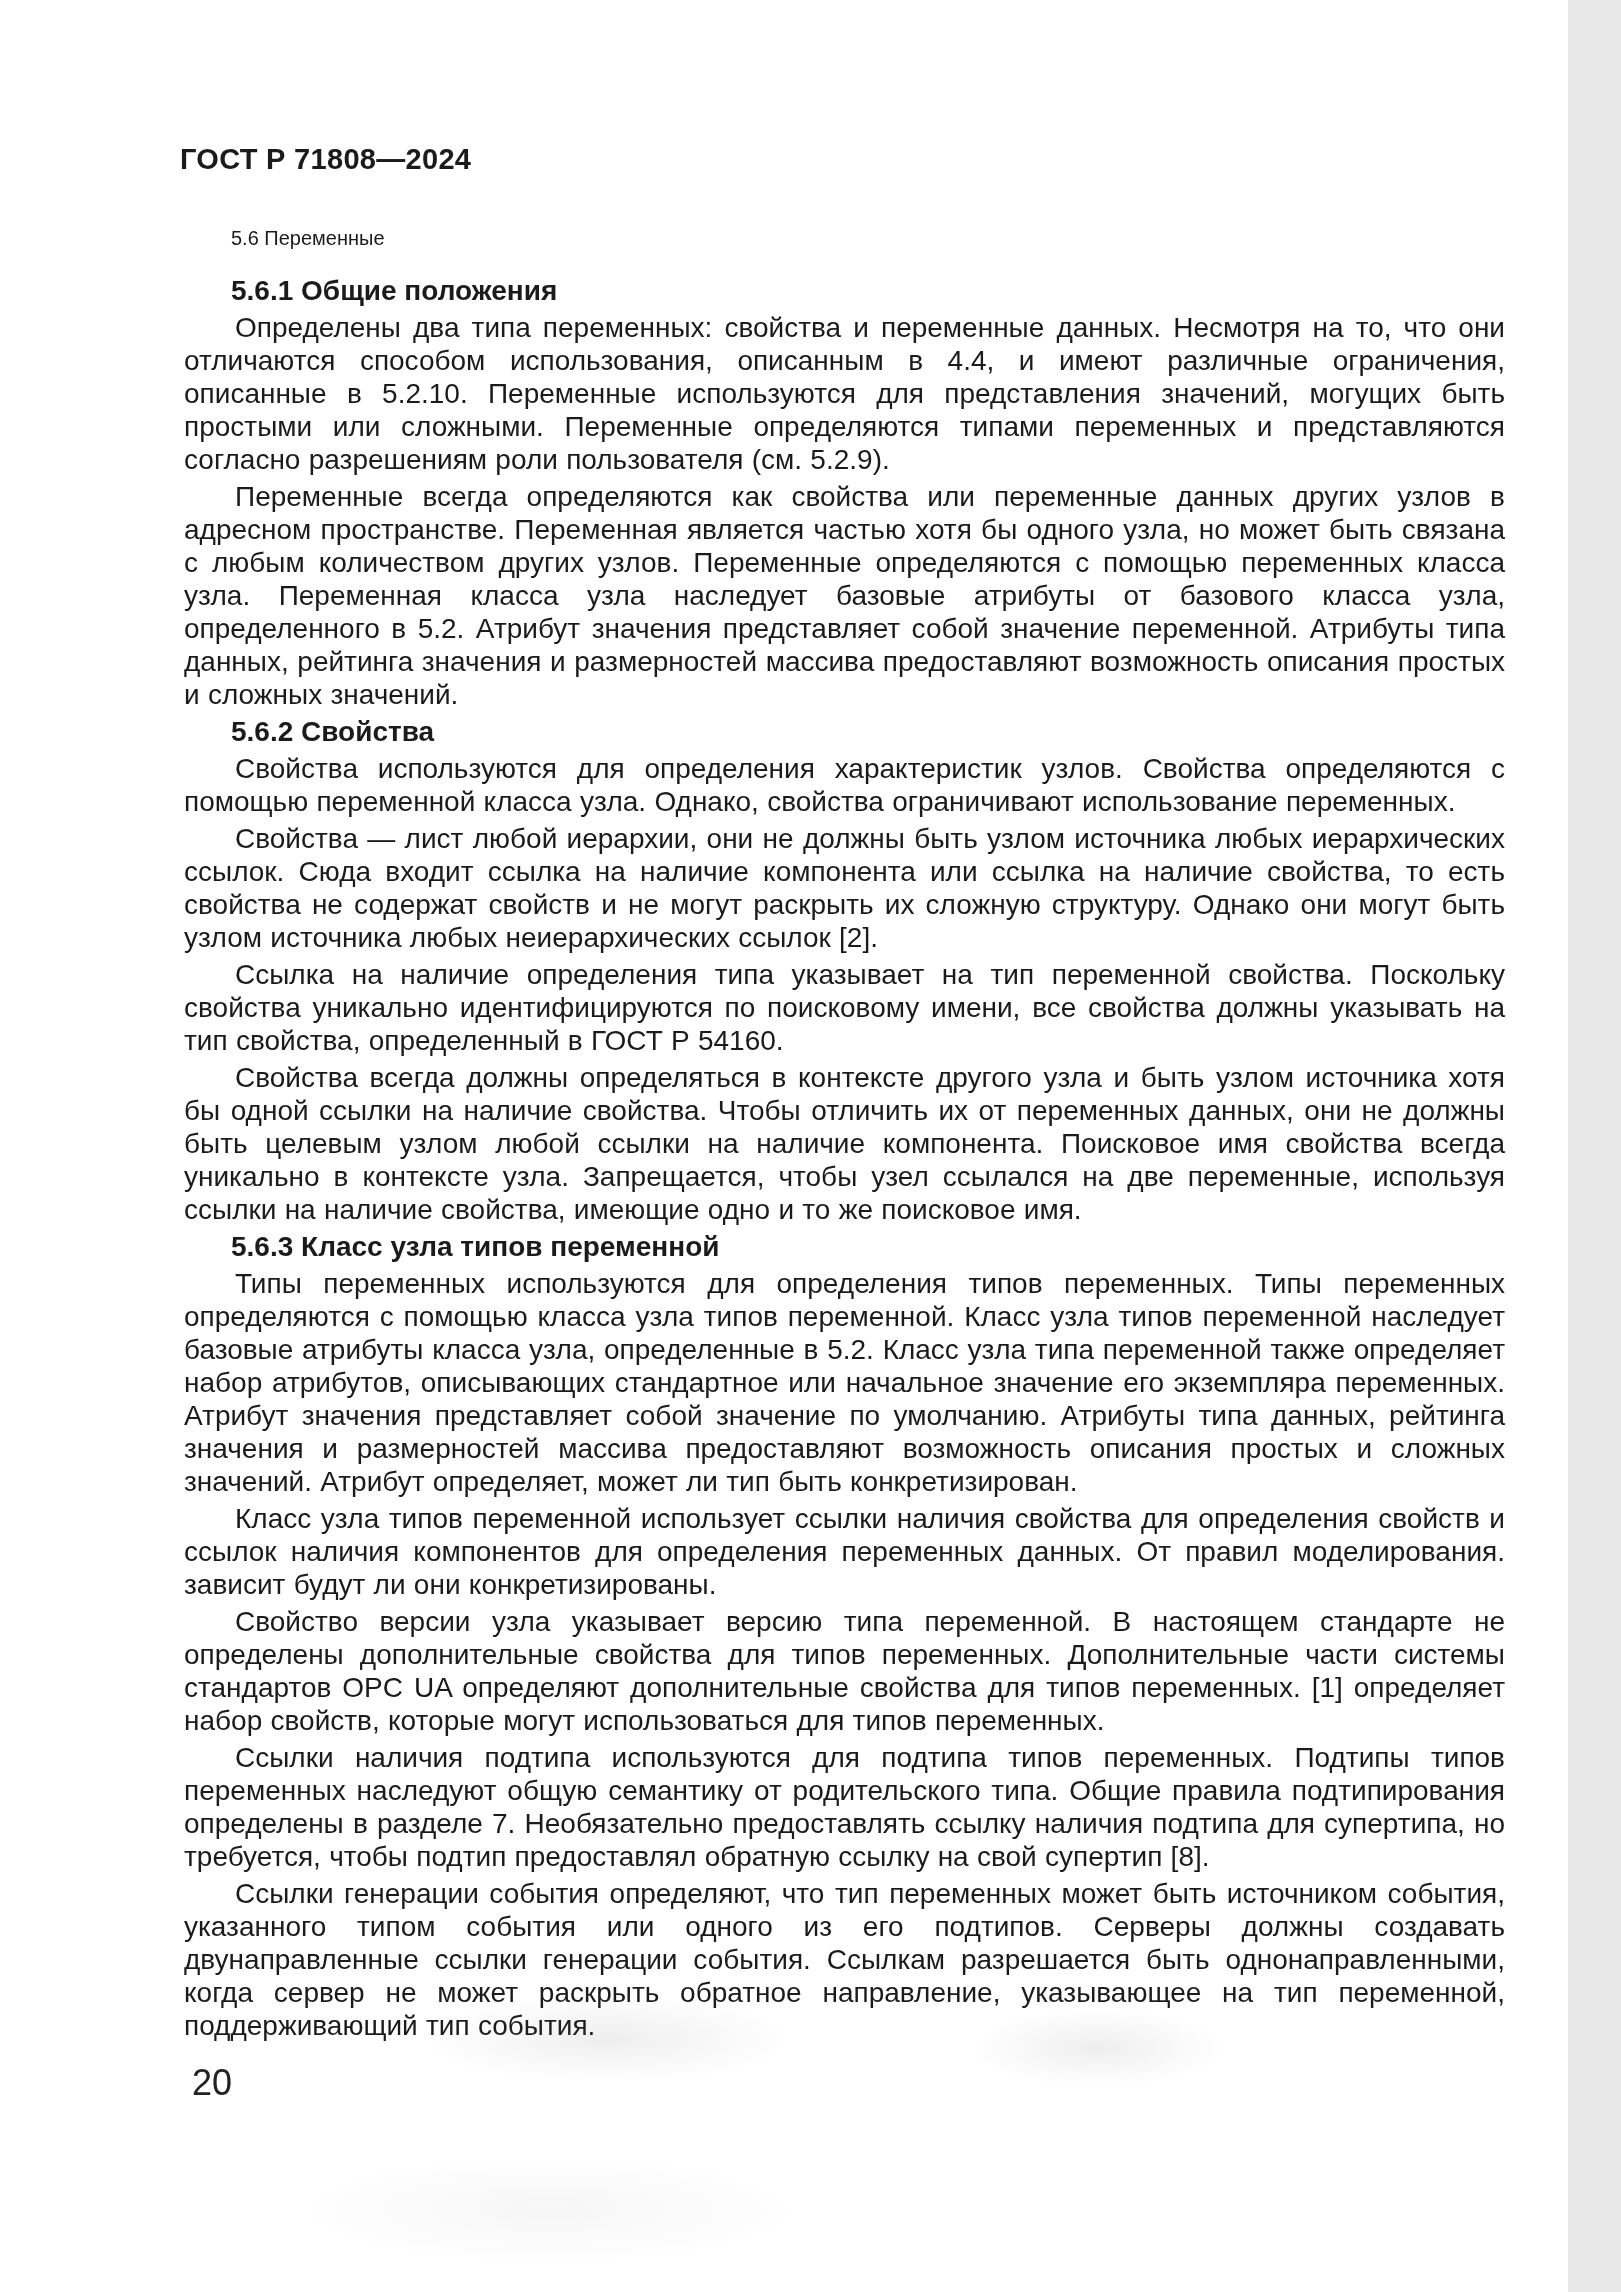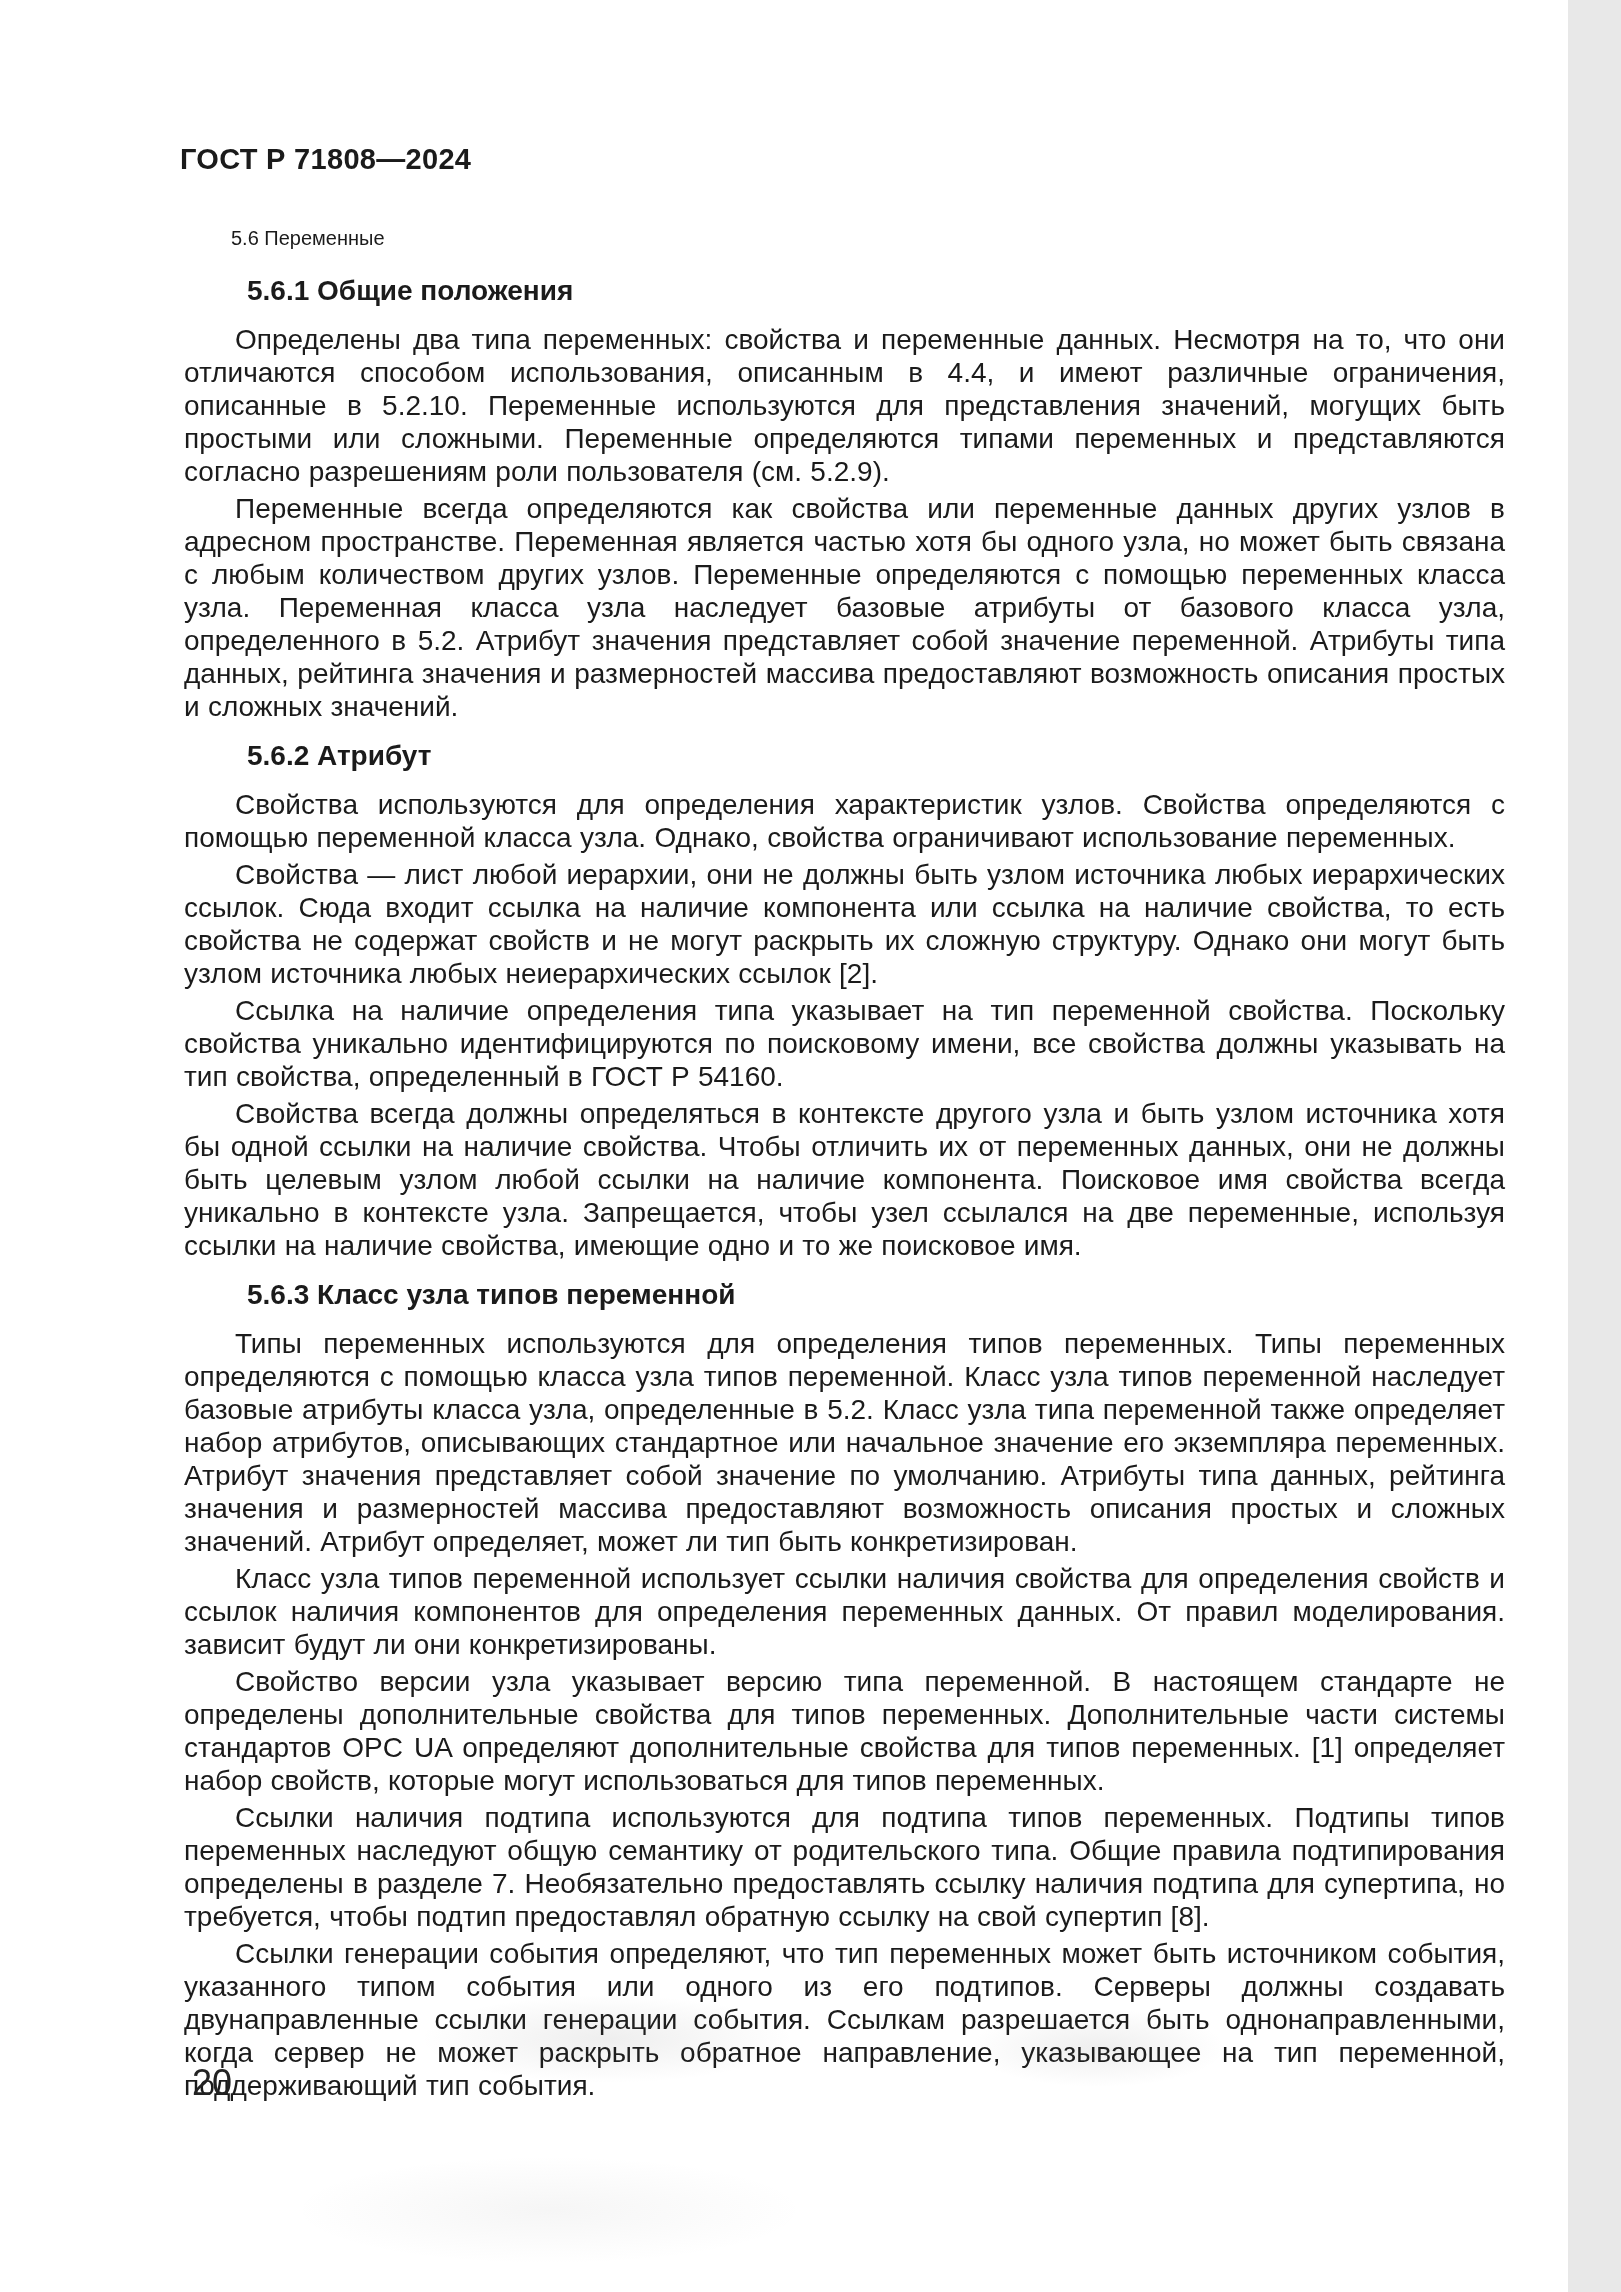--- a/index.html
+++ b/index.html
@@ -50,21 +50,21 @@
     font-size: 20px;
     line-height: 33px;
     font-weight: 400;
     margin: 0 0 18.6px 0;
     text-indent: 51px;
   }
   .sub-heading {
     font-size: 28px;
     line-height: 33px;
     font-weight: 700;
-    margin: 16px;
+    margin: 0;
     text-indent: 51px;
   }
   .page-number {
     position: absolute;
     left: 192px;
     top: 2066px;
     font-size: 36px;
     line-height: 33px;
     color: #222222;
     text-align: center;
@@ -88,21 +88,21 @@
   <div class="doc-header">ГОСТ Р 71808—2024</div>
 
   <div class="content">
 
     <h1 class="section-title">5.6 Переменные</h1>
 
     <h2 class="sub-heading">5.6.1 Общие положения</h2>
     <p>Определены два типа переменных: свойства и переменные данных. Несмотря на то, что они отличаются способом использования, описанным в 4.4, и имеют различные ограничения, описанные в 5.2.10. Переменные используются для представления значений, могущих быть простыми или сложными. Переменные определяются типами переменных и представляются согласно разрешениям роли пользователя (см. 5.2.9).</p>
     <p>Переменные всегда определяются как свойства или переменные данных других узлов в адресном пространстве. Переменная является частью хотя бы одного узла, но может быть связана с любым количеством других узлов. Переменные определяются с помощью переменных класса узла. Переменная класса узла наследует базовые атрибуты от базового класса узла, определенного в 5.2. Атрибут значения представляет собой значение переменной. Атрибуты типа данных, рейтинга значения и размерностей массива предоставляют возможность описания простых и сложных значений.</p>
 
-    <h2 class="sub-heading">5.6.2 Атрибут</h2>
+    <h2 class="sub-heading">5.6.2 Свойства</h2>
     <p>Свойства используются для определения характеристик узлов. Свойства определяются с помощью переменной класса узла. Однако, свойства ограничивают использование переменных.</p>
     <p>Свойства — лист любой иерархии, они не должны быть узлом источника любых иерархических ссылок. Сюда входит ссылка на наличие компонента или ссылка на наличие свойства, то есть свойства не содержат свойств и не могут раскрыть их сложную структуру. Однако они могут быть узлом источника любых неиерархических ссылок [2].</p>
     <p>Ссылка на наличие определения типа указывает на тип переменной свойства. Поскольку свойства уникально идентифицируются по поисковому имени, все свойства должны указывать на тип свойства, определенный в ГОСТ Р 54160.</p>
     <p>Свойства всегда должны определяться в контексте другого узла и быть узлом источника хотя бы одной ссылки на наличие свойства. Чтобы отличить их от переменных данных, они не должны быть целевым узлом любой ссылки на наличие компонента. Поисковое имя свойства всегда уникально в контексте узла. Запрещается, чтобы узел ссылался на две переменные, используя ссылки на наличие свойства, имеющие одно и то же поисковое имя.</p>
 
     <h2 class="sub-heading">5.6.3 Класс узла типов переменной</h2>
     <p>Типы переменных используются для определения типов переменных. Типы переменных определяются с помощью класса узла типов переменной. Класс узла типов переменной наследует базовые атрибуты класса узла, определенные в 5.2. Класс узла типа переменной также определяет набор атрибутов, описывающих стандартное или начальное значение его экземпляра переменных. Атрибут значения представляет собой значение по умолчанию. Атрибуты типа данных, рейтинга значения и размерностей массива предоставляют возможность описания простых и сложных значений. Атрибут определяет, может ли тип быть конкретизирован.</p>
     <p>Класс узла типов переменной использует ссылки наличия свойства для определения свойств и ссылок наличия компонентов для определения переменных данных. От правил моделирования. зависит будут ли они конкретизированы.</p>
     <p>Свойство версии узла указывает версию типа переменной. В настоящем стандарте не определены дополнительные свойства для типов переменных. Дополнительные части системы стандартов OPC UA определяют дополнительные свойства для типов переменных. [1] определяет набор свойств, которые могут использоваться для типов переменных.</p>
     <p>Ссылки наличия подтипа используются для подтипа типов переменных. Подтипы типов переменных наследуют общую семантику от родительского типа. Общие правила подтипирования определены в разделе 7. Необязательно предоставлять ссылку наличия подтипа для супертипа, но требуется, чтобы подтип предоставлял обратную ссылку на свой супертип [8].</p>

